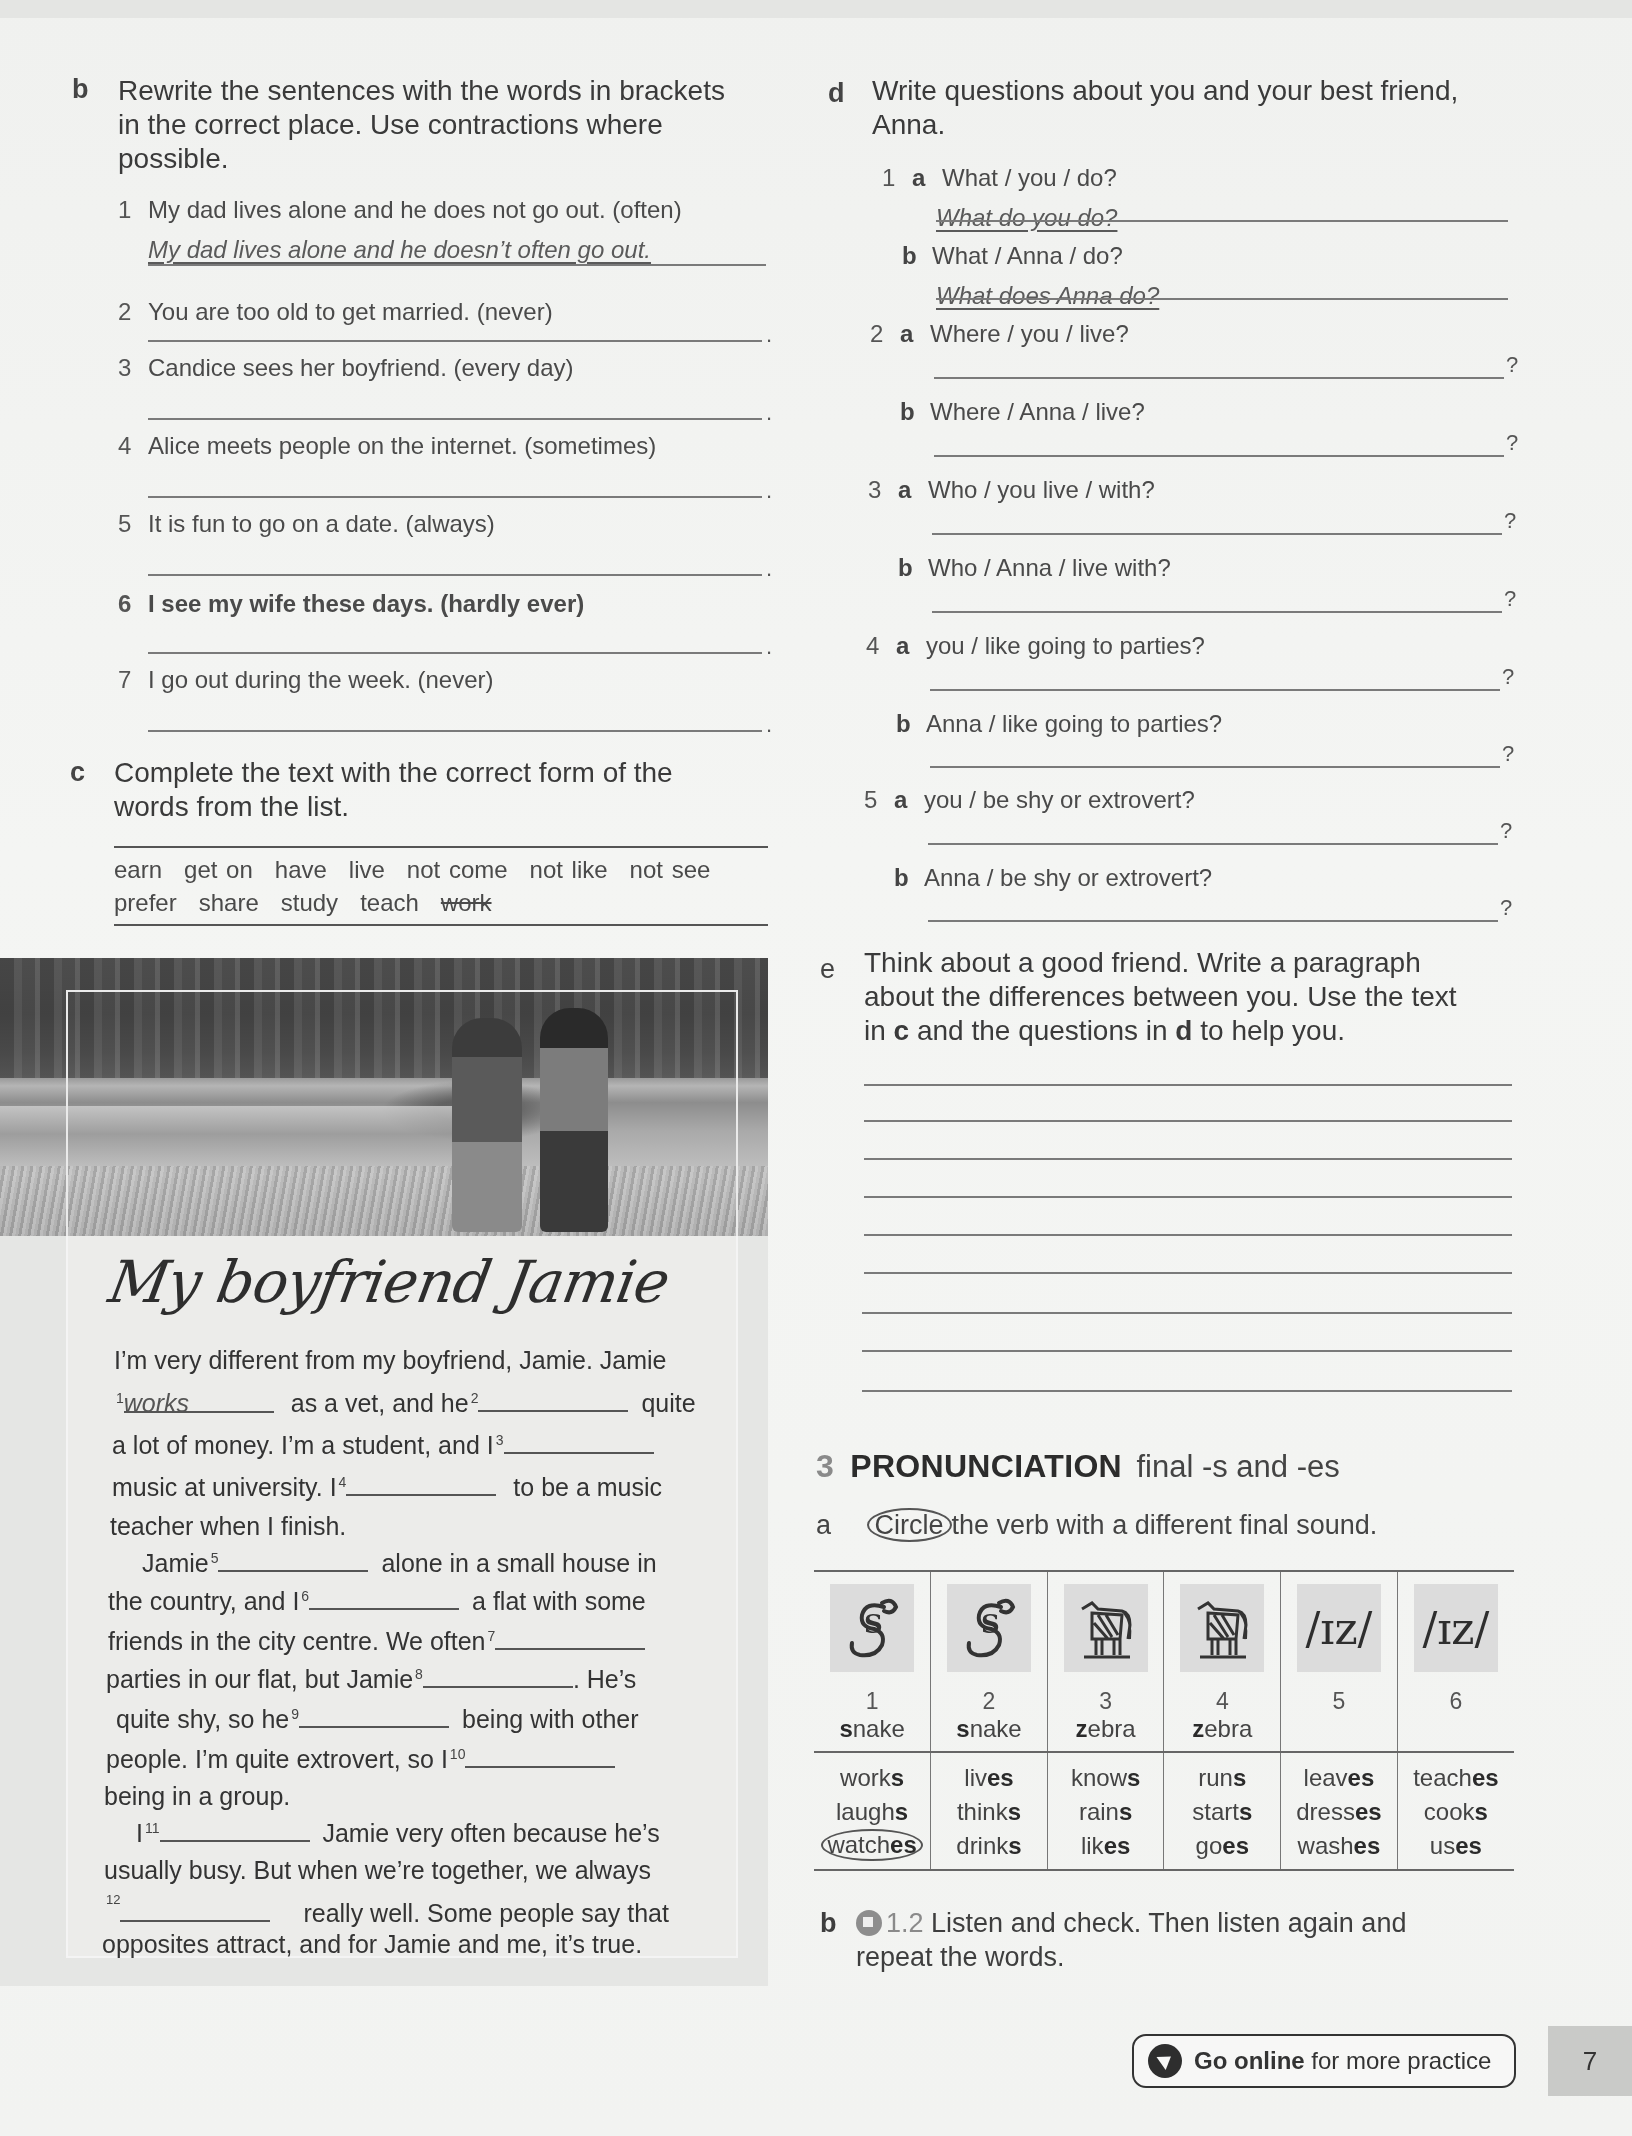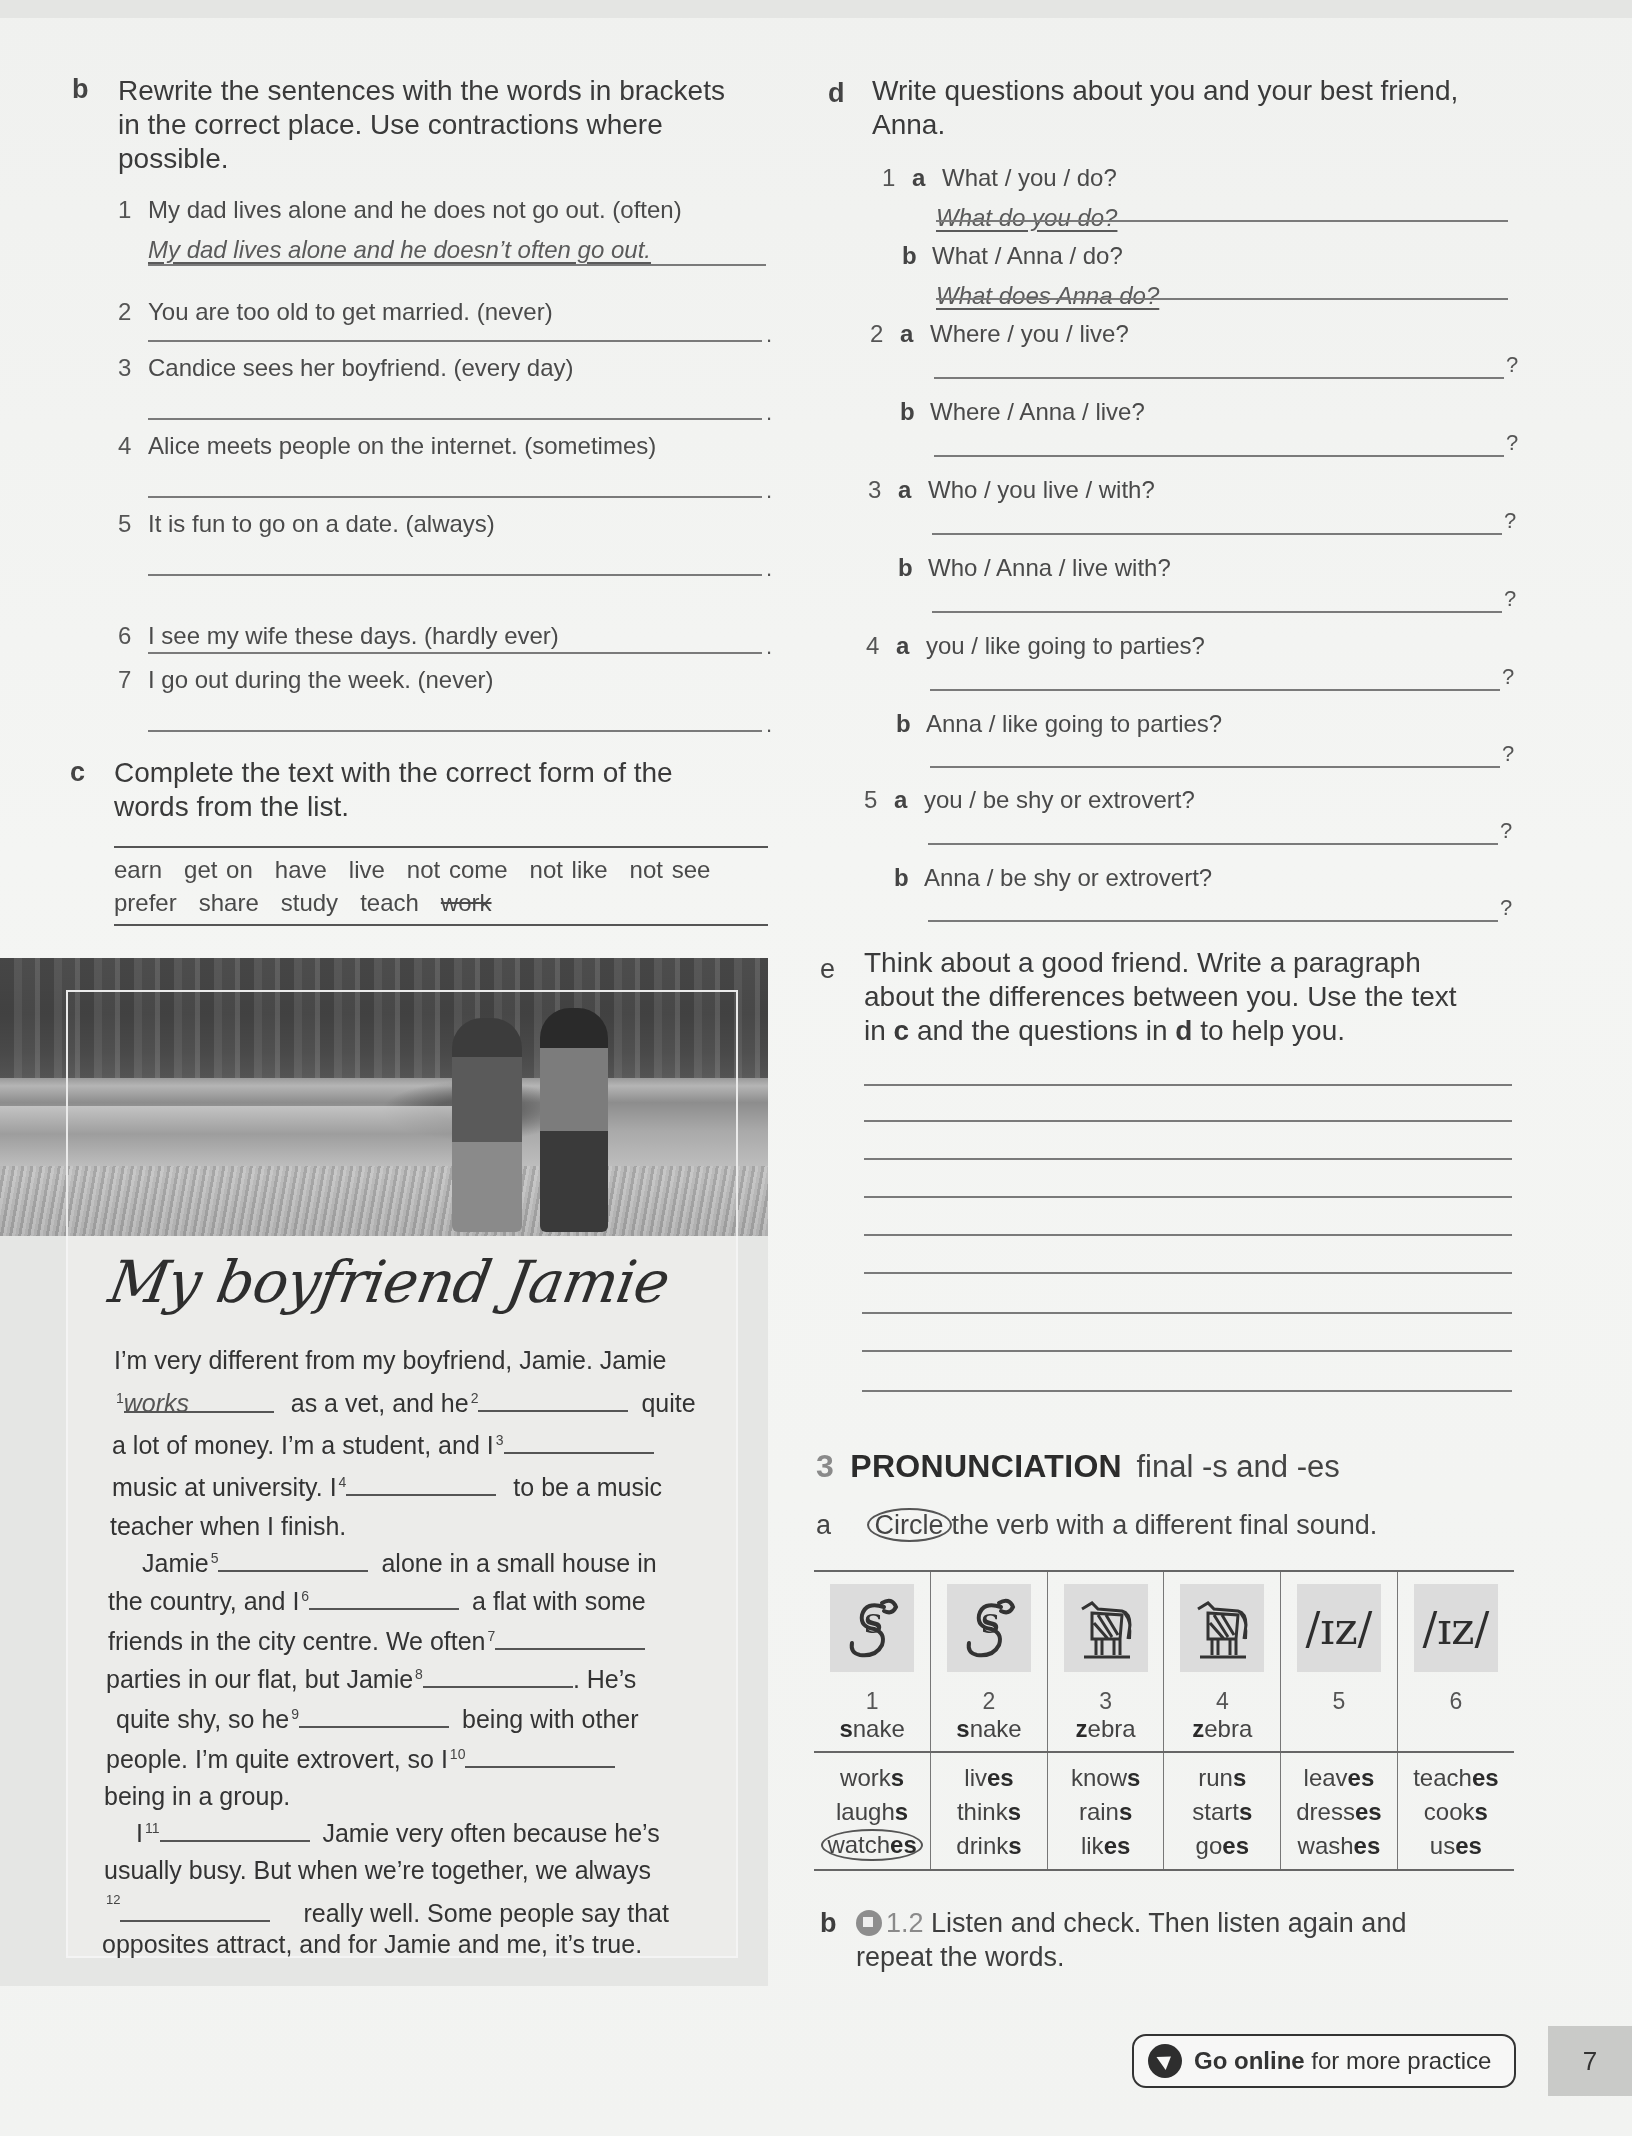--- a/index.html
+++ b/index.html
@@ -141,21 +141,21 @@
     </div>
     <div class="rule" style="left:148px;top:496px;width:614px;"></div>
     <div class="period" style="left:766px;top:478px;">.</div>
 
     <div class="abs item" style="left:118px;top:510px;">
       <span class="num">5</span><span>It is fun to go on a date. (always)</span>
     </div>
     <div class="rule" style="left:148px;top:574px;width:614px;"></div>
     <div class="period" style="left:766px;top:556px;">.</div>
 
-    <div class="abs item" style="left:118px;top:622px;">
+    <div class="abs item" style="left:118px;top:590px;font-weight:bold;">
       <span class="num">6</span><span>I see my wife these days. (hardly ever)</span>
     </div>
     <div class="rule" style="left:148px;top:652px;width:614px;"></div>
     <div class="period" style="left:766px;top:634px;">.</div>
 
     <div class="abs item" style="left:118px;top:666px;">
       <span class="num">7</span><span>I go out during the week. (never)</span>
     </div>
     <div class="rule" style="left:148px;top:730px;width:614px;"></div>
     <div class="period" style="left:766px;top:712px;">.</div>

